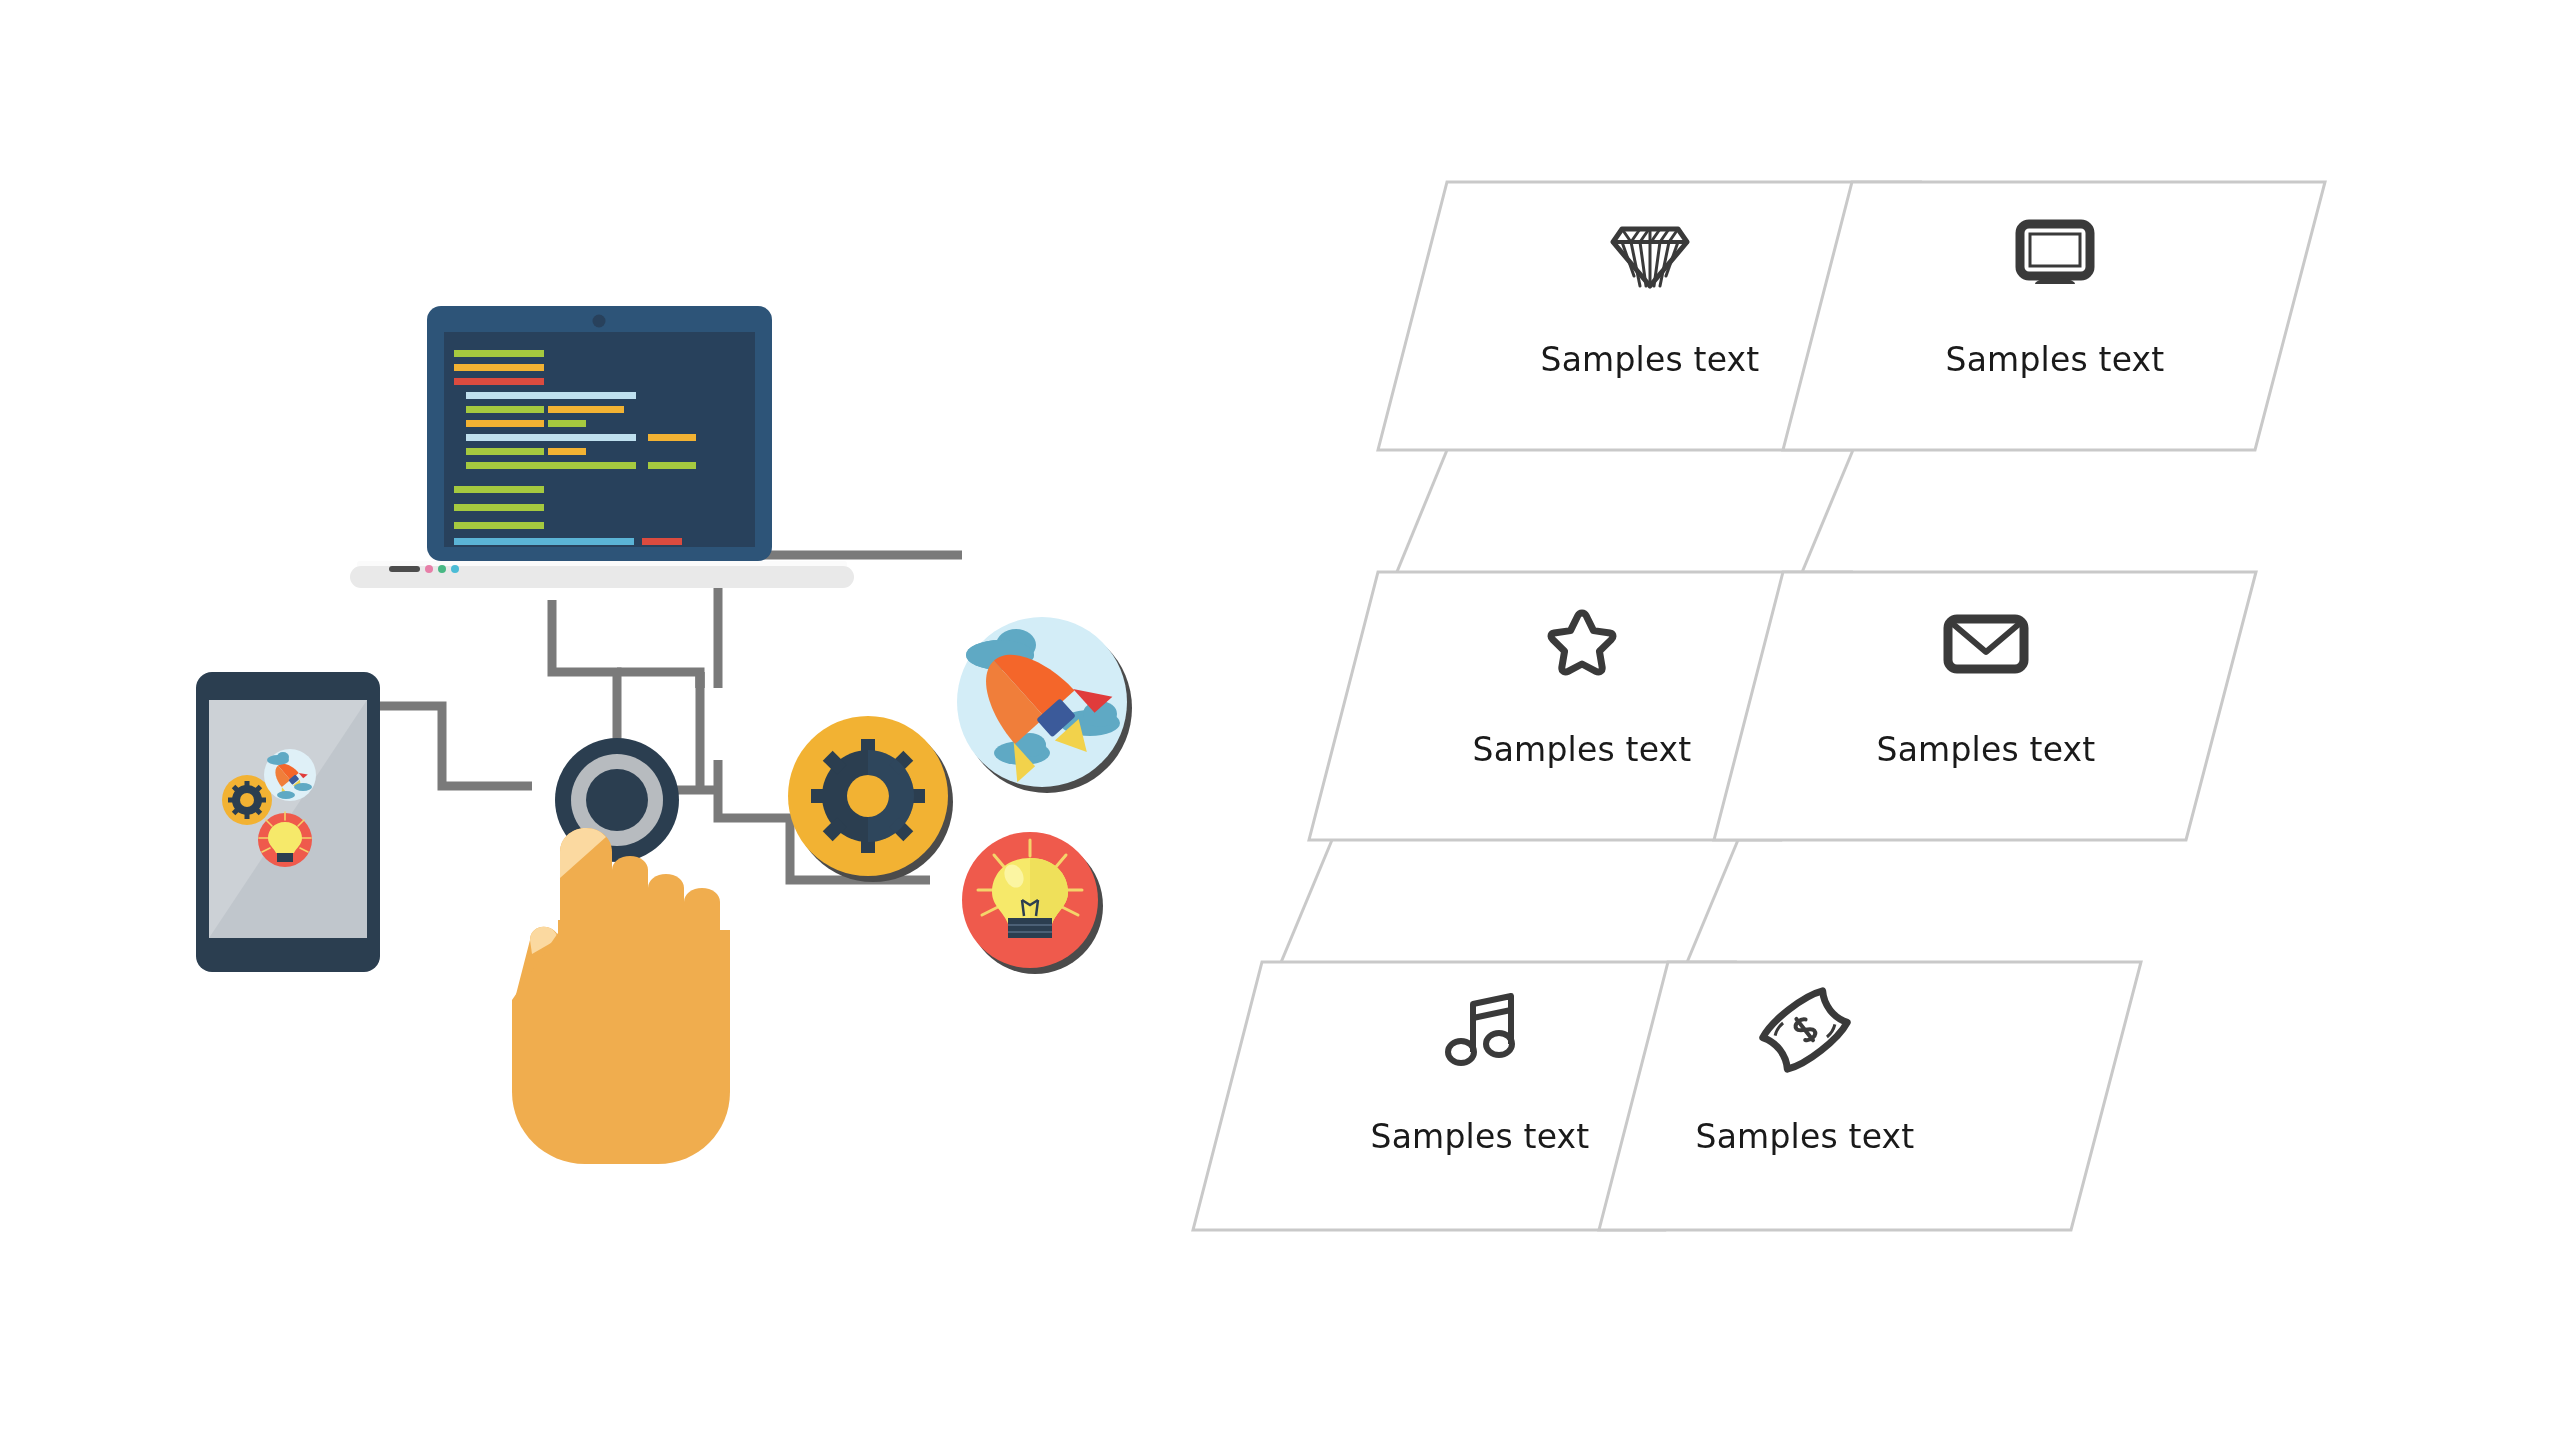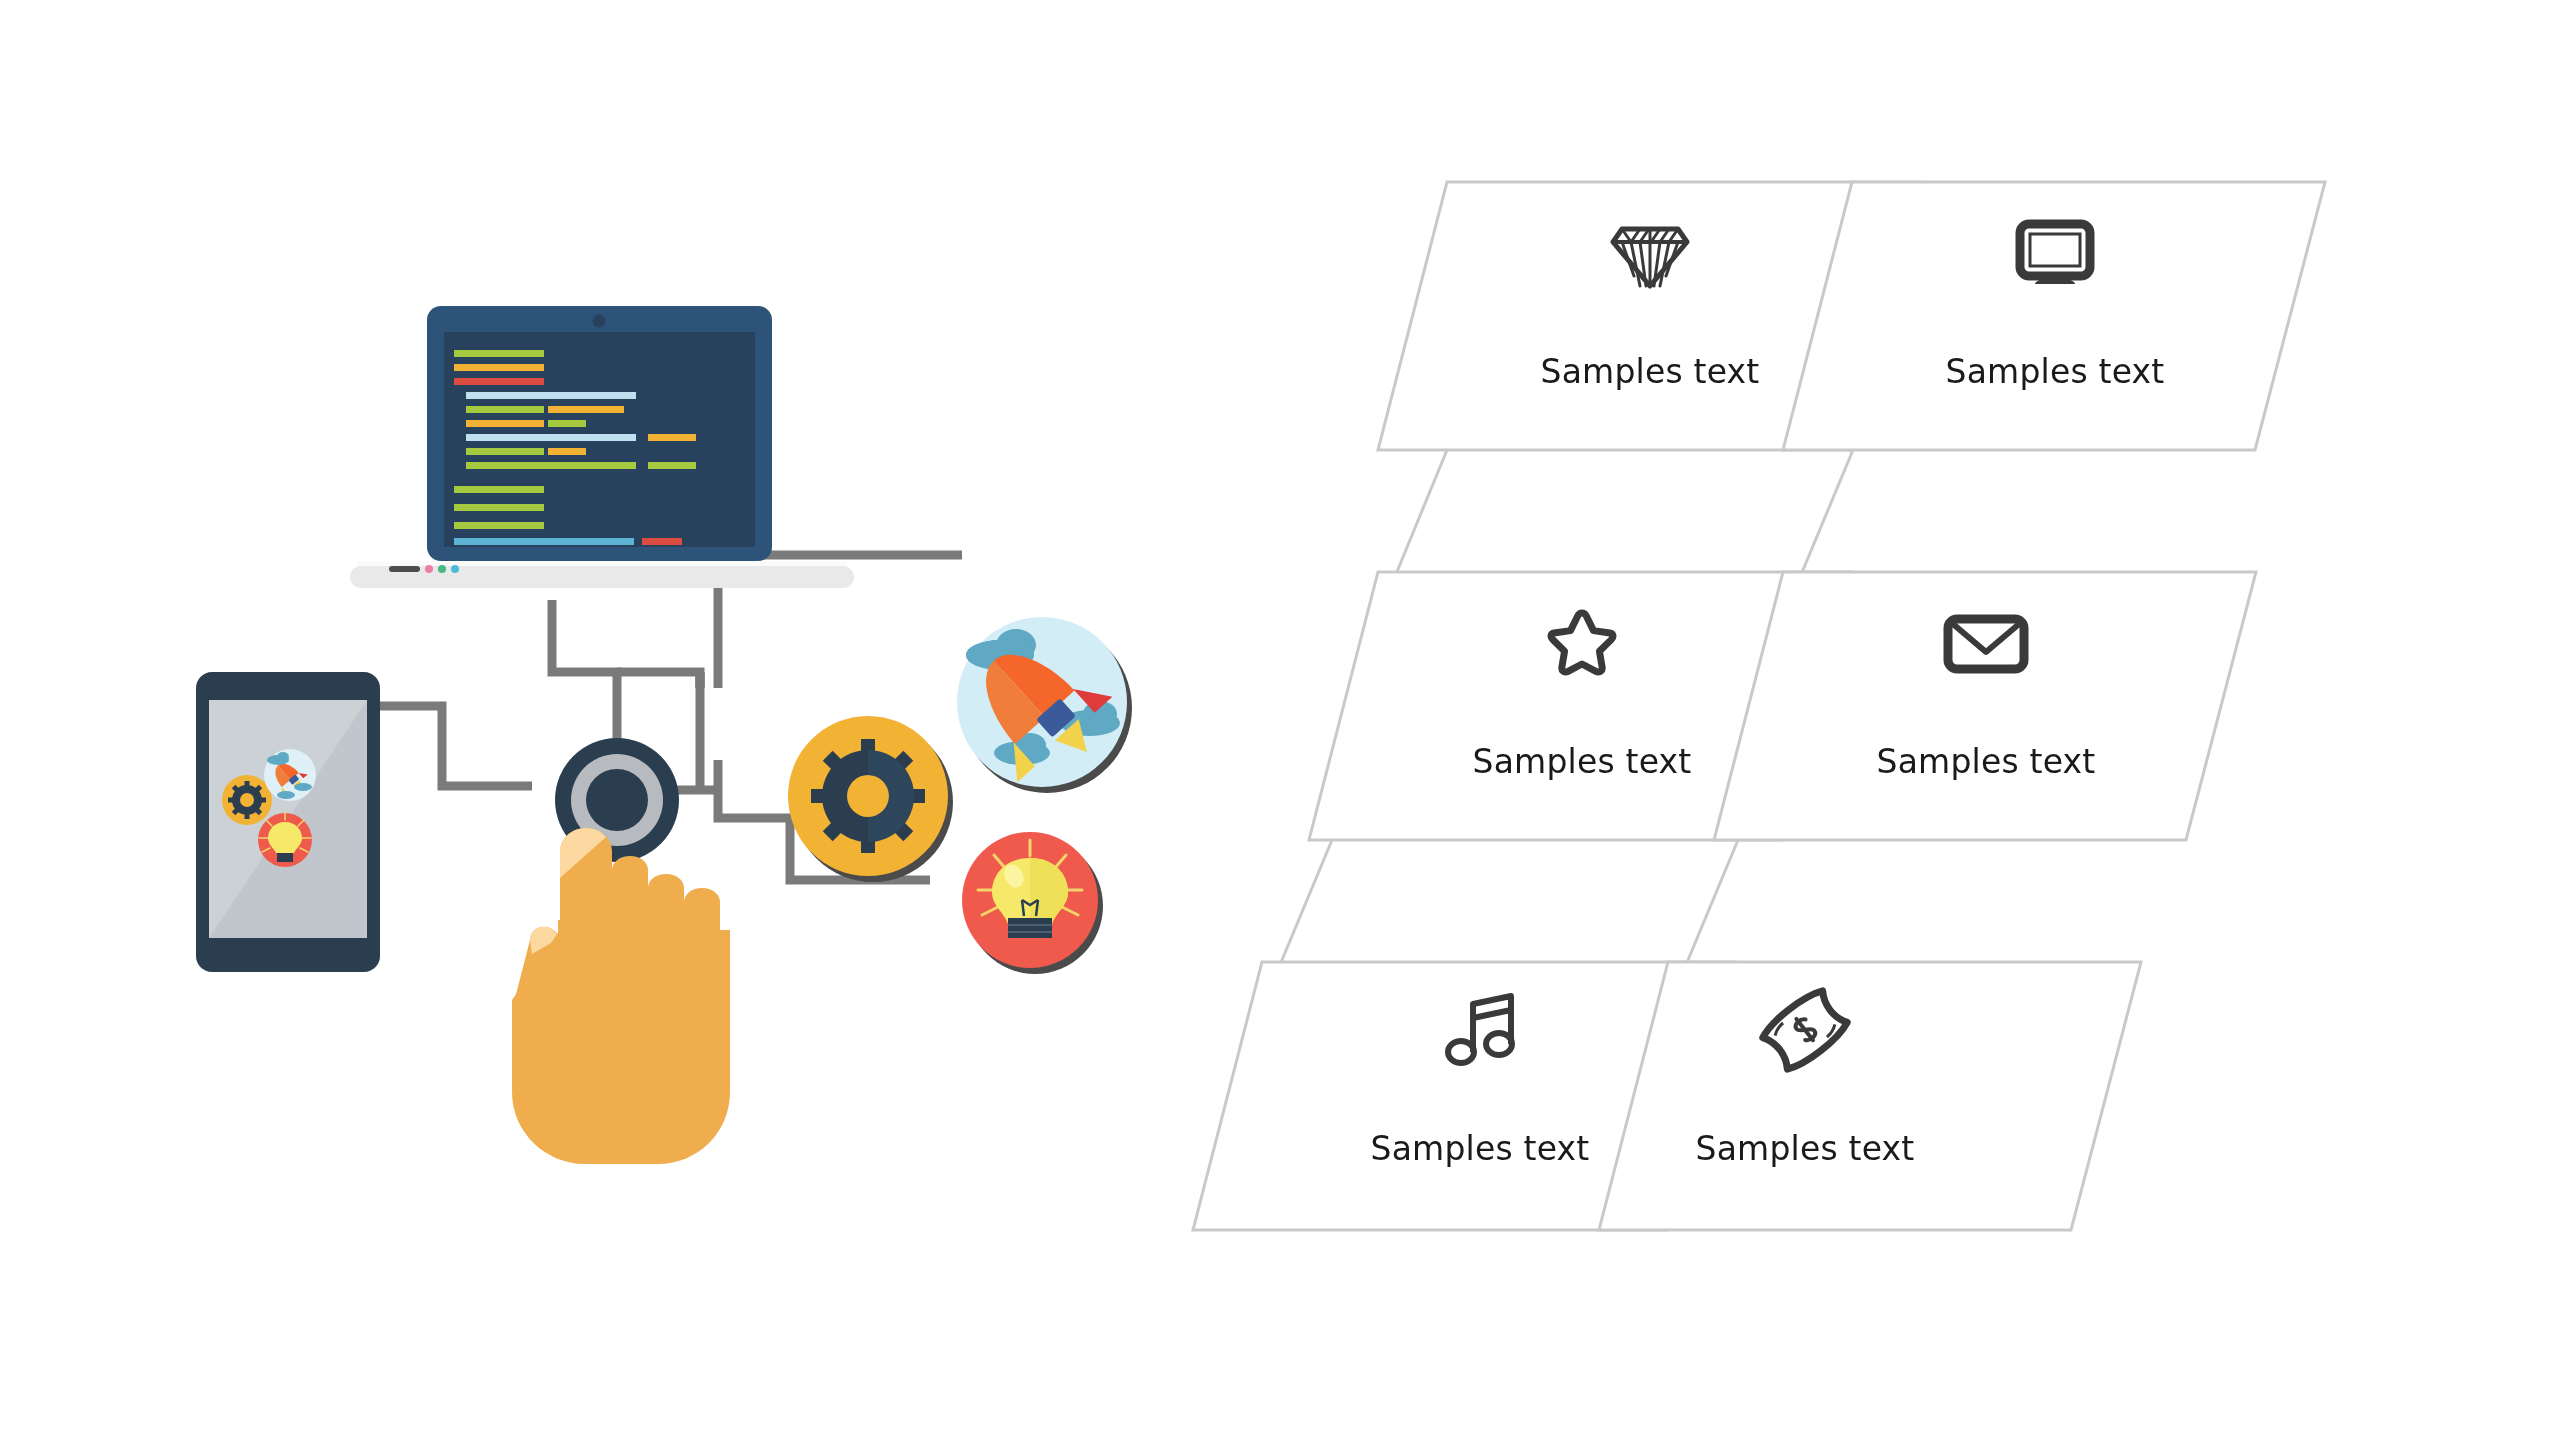--- a/index.html
+++ b/index.html
@@ -348,21 +348,21 @@
 
     <g transform="translate(655,880) rotate(-38)">
       <path d="M-38 -20 C -20 -28 20 -28 38 -20 C 30 -8 30 8 38 20 C 20 28 -20 28 -38 20 C -30 8 -30 -8 -38 -20 Z" fill="none" stroke="#3a3a3a" stroke-width="7" stroke-linejoin="round"></path>
       <path d="M-27 -14 C -22 -18 -17 -19 -13 -19" fill="none" stroke="#3a3a3a" stroke-width="3"></path>
       <path d="M27 14 C 22 18 17 19 13 19" fill="none" stroke="#3a3a3a" stroke-width="3"></path>
       <path d="M7 -8 C 4 -12 -6 -12 -6 -6 C -6 -1 7 1 7 6 C 7 12 -3 12 -6 8" fill="none" stroke="#3a3a3a" stroke-width="4" stroke-linecap="round"></path>
       <line x1="0" y1="-14" x2="0" y2="13" stroke="#3a3a3a" stroke-width="4" stroke-linecap="round"></line>
     </g>
   </svg>
 
-  <div class="card" style="left:1150px;top:150px;width:1410px;height:1120px;">
+  <div class="card" style="left:1150px;top:138px;width:1410px;height:1120px;">
     <div style="position:absolute;left:0;top:0;width:100%;height:100%;">
       <div style="position:absolute;left:320px;top:205px;width:360px;text-align:center;" class="lbl">Samples text</div>
       <div style="position:absolute;left:725px;top:205px;width:360px;text-align:center;" class="lbl">Samples text</div>
       <div style="position:absolute;left:252px;top:595px;width:360px;text-align:center;" class="lbl">Samples text</div>
       <div style="position:absolute;left:656px;top:595px;width:360px;text-align:center;" class="lbl">Samples text</div>
       <div style="position:absolute;left:150px;top:982px;width:360px;text-align:center;" class="lbl">Samples text</div>
       <div style="position:absolute;left:475px;top:982px;width:360px;text-align:center;" class="lbl">Samples text</div>
     </div>
   </div>
 

